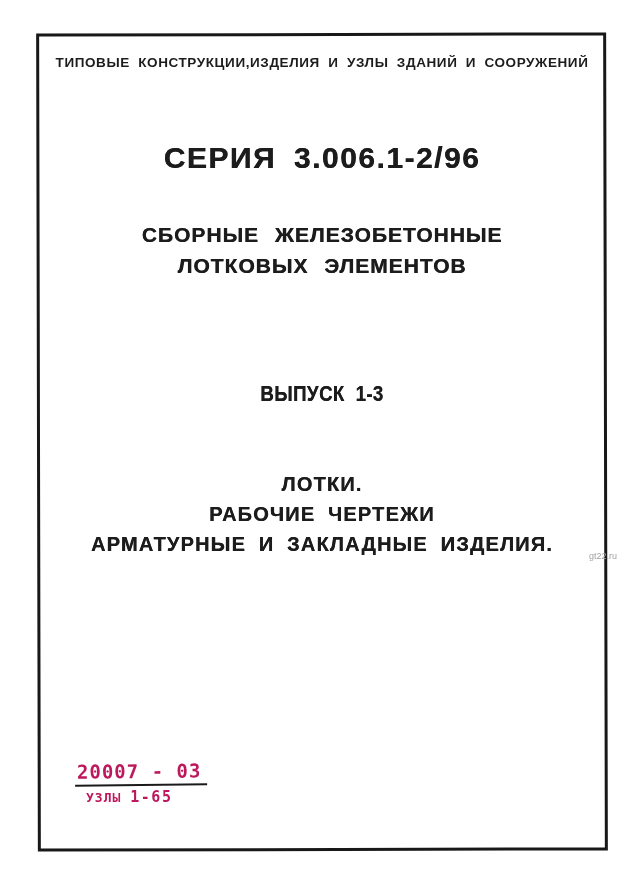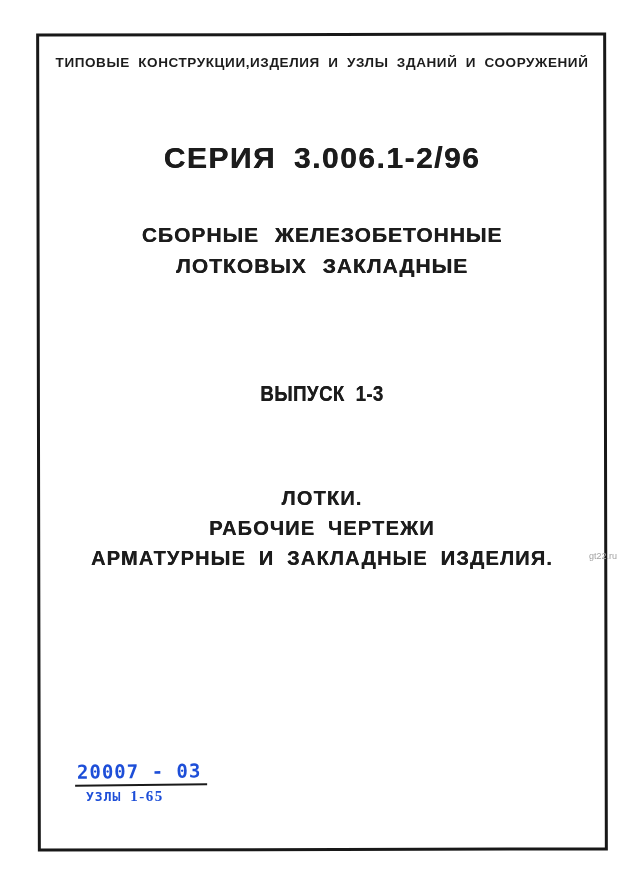--- a/index.html
+++ b/index.html
@@ -59,36 +59,36 @@
   .issue {
     top: 381px;
     font-size: 22px;
     letter-spacing: 0.5px;
     word-spacing: 6px;
     transform: scaleX(0.85);
     transform-origin: 50% 50%;
     text-shadow: 0.3px 0 currentColor;
   }
   .subtitle {
-    top: 483px;
+    top: 469px;
     font-size: 20px;
     line-height: 30px;
     letter-spacing: 1.2px;
     word-spacing: 6px;
     text-shadow: 0.3px 0 currentColor;
     text-align: center;
   }
   
   .stamp {
     position: absolute;
     left: 75px;
     top: 760px;
     font-family: "DejaVu Sans Mono", monospace;
     font-weight: 700;
-    color: #1d4ed8;
+    color: #be185d;
     text-align: left;
     white-space: nowrap;
   }
   .stamp-code {
     display: inline-block;
     font-size: 19px;
     letter-spacing: 1px;
     padding: 0 6px 2px 2px;
     border-bottom: 2.5px solid #1a1a1a;
     transform: rotate(-0.6deg);
@@ -96,21 +96,20 @@
   .stamp-price {
     margin-top: 2px;
     padding-left: 11px;
     font-size: 13px;
     letter-spacing: 1px;
   }
   .stamp-price .price-value {
     font-size: 15px;
     margin-left: 9px;
     letter-spacing: 1.5px;
-    font-family: Liberation Serif, serif;
   }
   .watermark {
     position: absolute;
     left: 589px;
     top: 551px;
     font-size: 9px;
     font-weight: 400;
     color: #a3a3a3;
     letter-spacing: 0;
     white-space: nowrap;
@@ -124,21 +123,21 @@
 <div class="page">
 
   <div class="frame"></div>
 
   <div class="ink doc-header">ТИПОВЫЕ КОНСТРУКЦИИ,ИЗДЕЛИЯ И УЗЛЫ ЗДАНИЙ И СООРУЖЕНИЙ</div>
 
   <div class="ink series">СЕРИЯ 3.006.1-2/96</div>
 
   <div class="ink main-title">
     <div>СБОРНЫЕ ЖЕЛЕЗОБЕТОННЫЕ</div>
-    <div>ЛОТКОВЫХ ЗАКЛАДНЫЕ</div>
+    <div>ЛОТКОВЫХ ЭЛЕМЕНТОВ</div>
   </div>
 
   <div class="ink issue">ВЫПУСК 1-3</div>
 
   <div class="ink subtitle">
     <div>ЛОТКИ.</div>
     <div>РАБОЧИЕ ЧЕРТЕЖИ</div>
     <div>АРМАТУРНЫЕ И ЗАКЛАДНЫЕ ИЗДЕЛИЯ.</div>
   </div>
 

